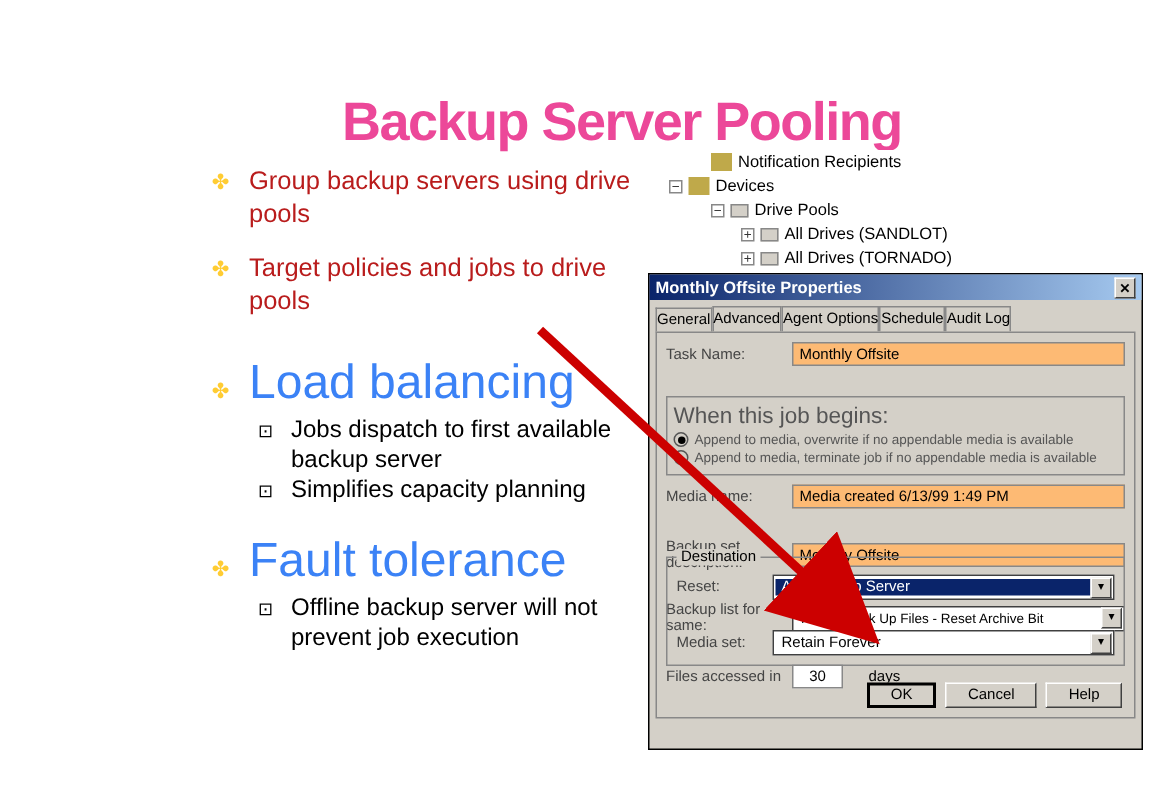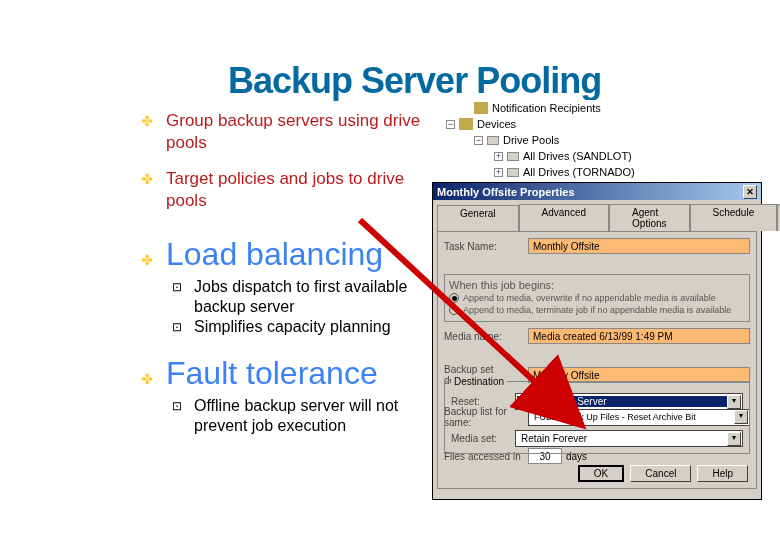--- a/index.html
+++ b/index.html
@@ -1,18 +1,18 @@
 <!DOCTYPE html>
 <html><head>
 <meta charset="utf-8">
 <style>
   * { box-sizing: border-box; margin: 0; padding: 0; }
   body { width: 780px; height: 540px; background: #fff; font-family: Arial, sans-serif; position: relative; overflow: hidden; }
   .slide { width: 780px; height: 540px; position: relative; }
-  .title { font-family: 'Arial Narrow', Arial, sans-serif; font-weight: bold; font-size: 36px; color: #0369a1; position: absolute; top: 60px; left: 228px; letter-spacing: -1px; }
+  .title { font-family: 'Arial Narrow', Arial, sans-serif; font-weight: bold; font-size: 36px; color: #ec4899; position: absolute; top: 60px; left: 228px; letter-spacing: -1px; }
   .content { position: absolute; left: 138px; top: 110px; width: 310px; }
   .b1 { margin-bottom: 14px; }
   .b1-row { display: flex; gap: 10px; align-items: flex-start; }
   .b1-icon { font-family: 'Zapf Dingbats','Segoe UI Symbol',sans-serif; color: #ffcc33; font-size: 14px; line-height: 22px; flex: 0 0 18px; text-align: center; }
   .b1-text { font-size: 17px; color: #b91c1c; line-height: 22px; }
   .b1-text.small { font-size: 17px; }
   .h2-row { display: flex; gap: 10px; align-items: baseline; }
   .h2 { font-size: 32px; color: #3b82f6; font-weight: normal; }
   .b2 { margin-left: 34px; margin-top: 4px; }
   .b2-row { display: flex; gap: 8px; align-items: flex-start; }
@@ -27,39 +27,39 @@
   .tree-ic { width: 14px; height: 12px; background: #bfa94a; display: inline-block; }
   .tree-ic.drive { background: #d4d0c8; border: 1px solid #888; height: 9px; width: 12px; }
   .tree .ind1 { margin-left: 14px; }
   .tree .ind2 { margin-left: 42px; }
   .tree .ind3 { margin-left: 62px; }
 
   .dlg { position: absolute; top: 82px; left: 0; width: 330px; height: 318px; background: #d4d0c8; border: 1px solid #000; }
   .dlg-title { height: 17px; background: linear-gradient(to right,#0a246a,#a6caf0); color: #fff; font-size: 11px; font-weight: bold; display: flex; align-items: center; padding: 0 4px; justify-content: space-between; }
   .close-btn { width: 14px; height: 14px; background: #d4d0c8; border: 1px solid #fff; border-right-color: #404040; border-bottom-color: #404040; font-size: 9px; display: flex; align-items: center; justify-content: center; color: #000; font-weight: bold; }
   .tabs { display: flex; padding: 4px 4px 0 4px; font-size: 10px; gap: 0; }
-  .tab { padding: 2px 22px; border: 1px solid #888; border-bottom: none; background: #d4d0c8; }
+  .tab { padding: 2px 0; border: 1px solid #888; border-bottom: none; background: #d4d0c8; }
   .tab.active { background: #d4d0c8; border-bottom: 1px solid #d4d0c8; position: relative; top: 1px; }
   .dlg-body { border: 1px solid #888; margin: 0 4px 4px 4px; padding: 6px; font-size: 10px; background: #d4d0c8; height: 258px; position: relative; }
   .frow { display: flex; align-items: center; gap: 6px; margin-bottom: 20px; }
   .flabel { width: 78px; color: #444; }
   .finput { flex: 1; background: #fdba74; border: 1px solid #888; height: 16px; padding: 0 4px; font-size: 10px; display: flex; align-items: center; }
   .radio-group { border: 1px solid #888; padding: 4px; margin: 4px 0 6px 0; }
   .radio-row { display: flex; align-items: center; gap: 4px; font-size: 9px; color: #555; margin-bottom: 2px; }
   .radio { width: 10px; height: 10px; border: 1px solid #555; border-radius: 50%; display: inline-flex; align-items: center; justify-content: center; }
   .radio.checked::after { content:''; width: 5px; height: 5px; background: #000; border-radius: 50%; }
   .dest-group { border: 1px solid #888; padding: 6px; position: absolute; bottom: 34px; left: 6px; right: 6px; }
   .dest-legend { font-size: 10px; background: #d4d0c8; padding: 0 3px; position: relative; top: -12px; display: inline-block; }
   .select { background: #fff; border: 1px solid #404040; height: 17px; display: flex; align-items: center; padding: 1px; }
   .select-inner { background: #0a246a; color: #fff; padding: 0 4px; flex: 1; font-size: 10px; }
   .select-btn { width: 14px; height: 14px; background: #d4d0c8; border: 1px solid #fff; border-right-color:#404040; border-bottom-color:#404040; font-size: 8px; text-align: center;}
   .dlg-buttons { position: absolute; bottom: 6px; right: 8px; display: flex; gap: 6px; }
   .btn { background: #d4d0c8; border: 1px solid #fff; border-right-color: #404040; border-bottom-color: #404040; font-size: 10px; padding: 2px 14px; }
   .btn.default { border: 2px solid #000; padding: 1px 14px; }
-  .spin { display: inline-flex; align-items: center; gap: 4px; }
+  .spin { display: inline-flex; align-items: center; gap: 17px; }
   .spin-box { width: 34px; height: 16px; background: #fff; border: 1px solid #888; text-align: center; font-size: 10px; }
 
   .arrow-svg { position: absolute; left: 350px; top: 210px; pointer-events: none; }
 </style>
 </head>
 <body>
 
 <div class="slide">
   <div class="title">
     <span>Backup Server Pooling</span>
@@ -147,21 +147,21 @@
         <div class="tab">Agent Options</div>
         <div class="tab">Schedule</div>
         <div class="tab">Audit Log</div>
       </div>
       <div class="dlg-body">
         <div class="frow">
           <span class="flabel">Task Name:</span>
           <div class="finput">Monthly Offsite</div>
         </div>
         <div class="radio-group">
-          <div style="font-size:11px;color:#555;margin-bottom:2px;">When this job begins:</div>
+          <div style="font-size:15px;color:#555;margin-bottom:2px;">When this job begins:</div>
           <div class="radio-row">
               <span class="radio checked"></span>
               <span>Append to media, overwrite if no appendable media is available</span>
             </div>
           <div class="radio-row">
               <span class="radio"></span>
               <span>Append to media, terminate job if no appendable media is available</span>
             </div>
         </div>
         <div class="frow">

